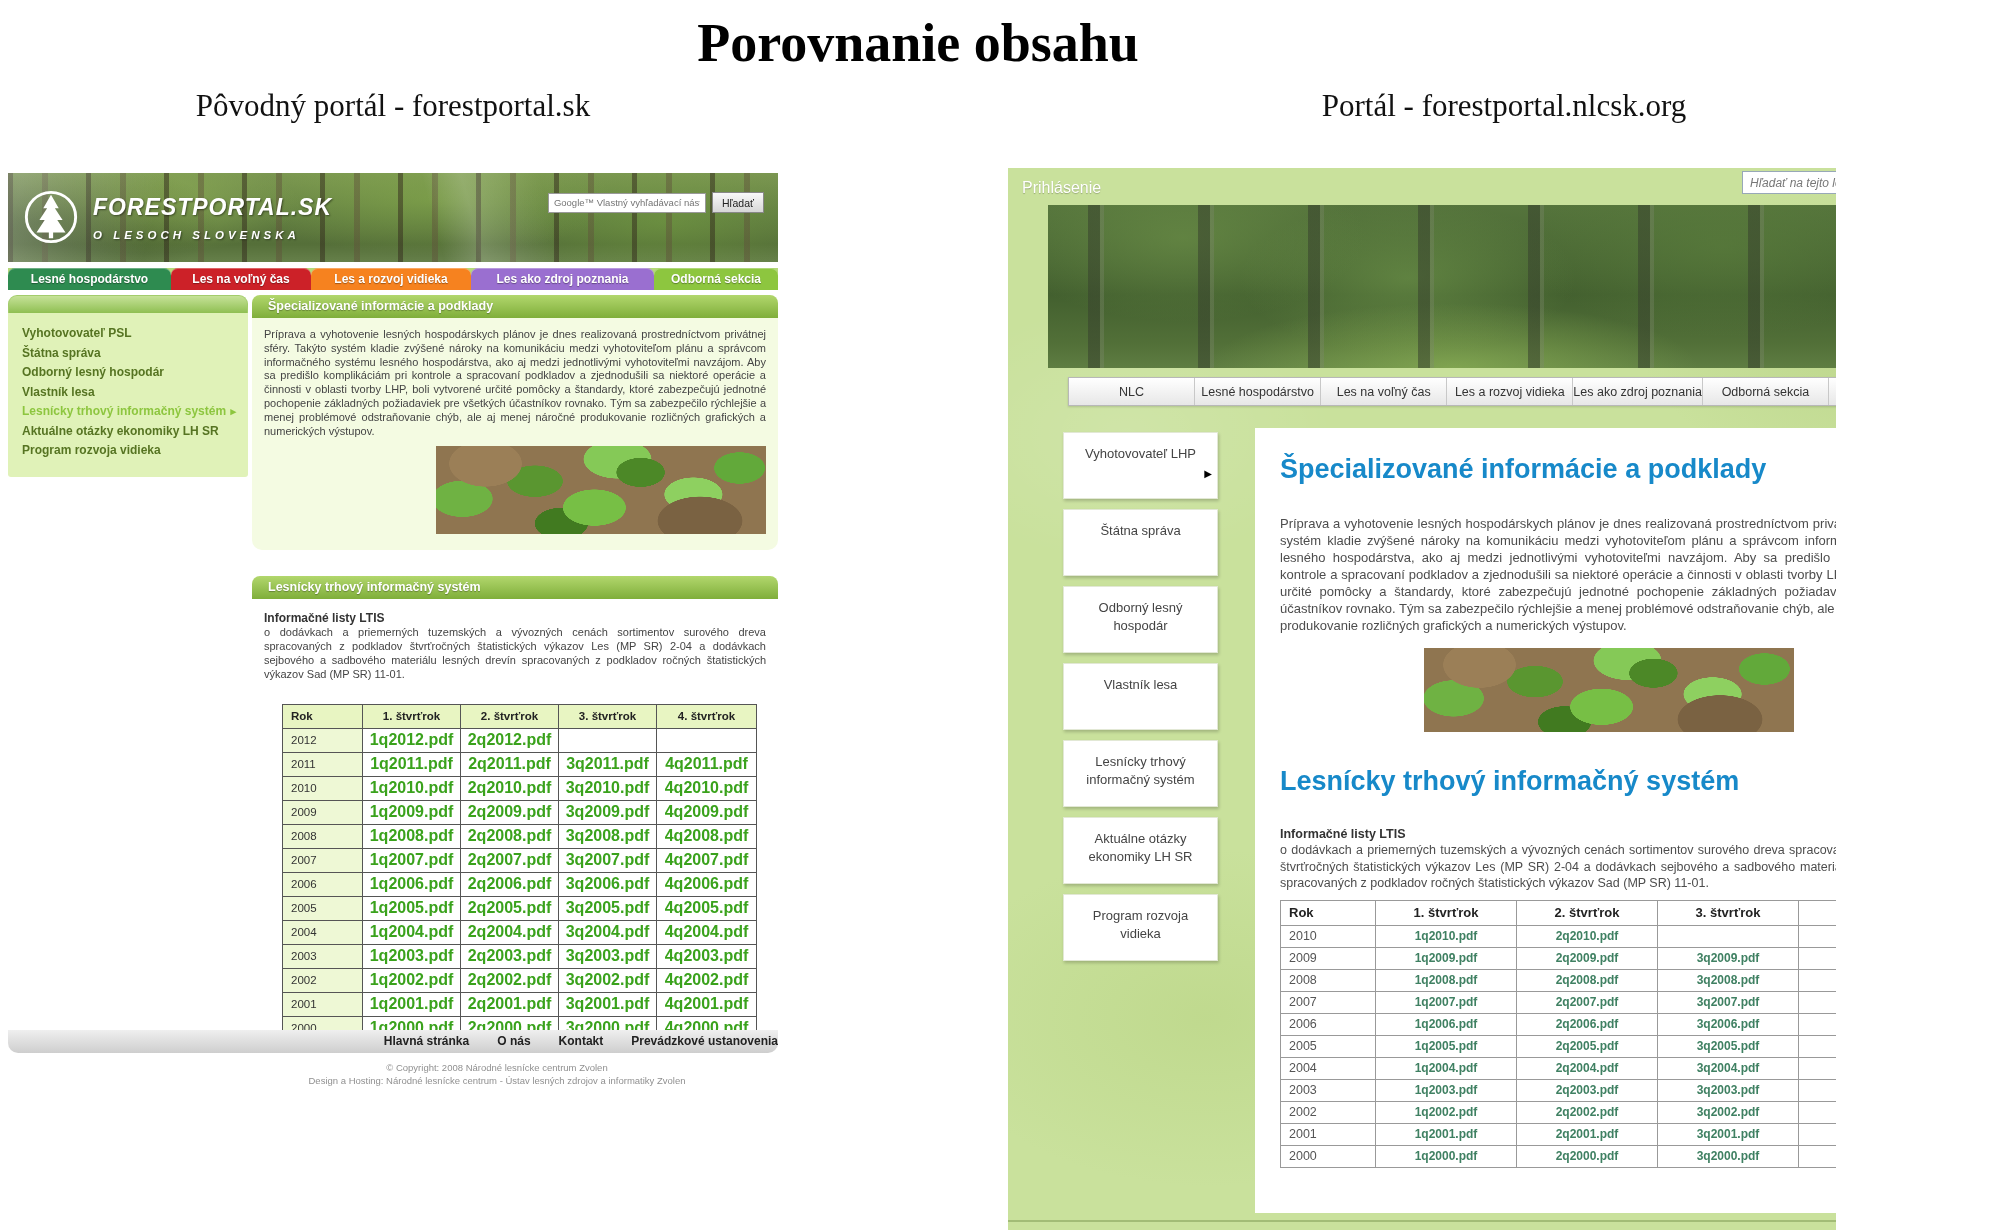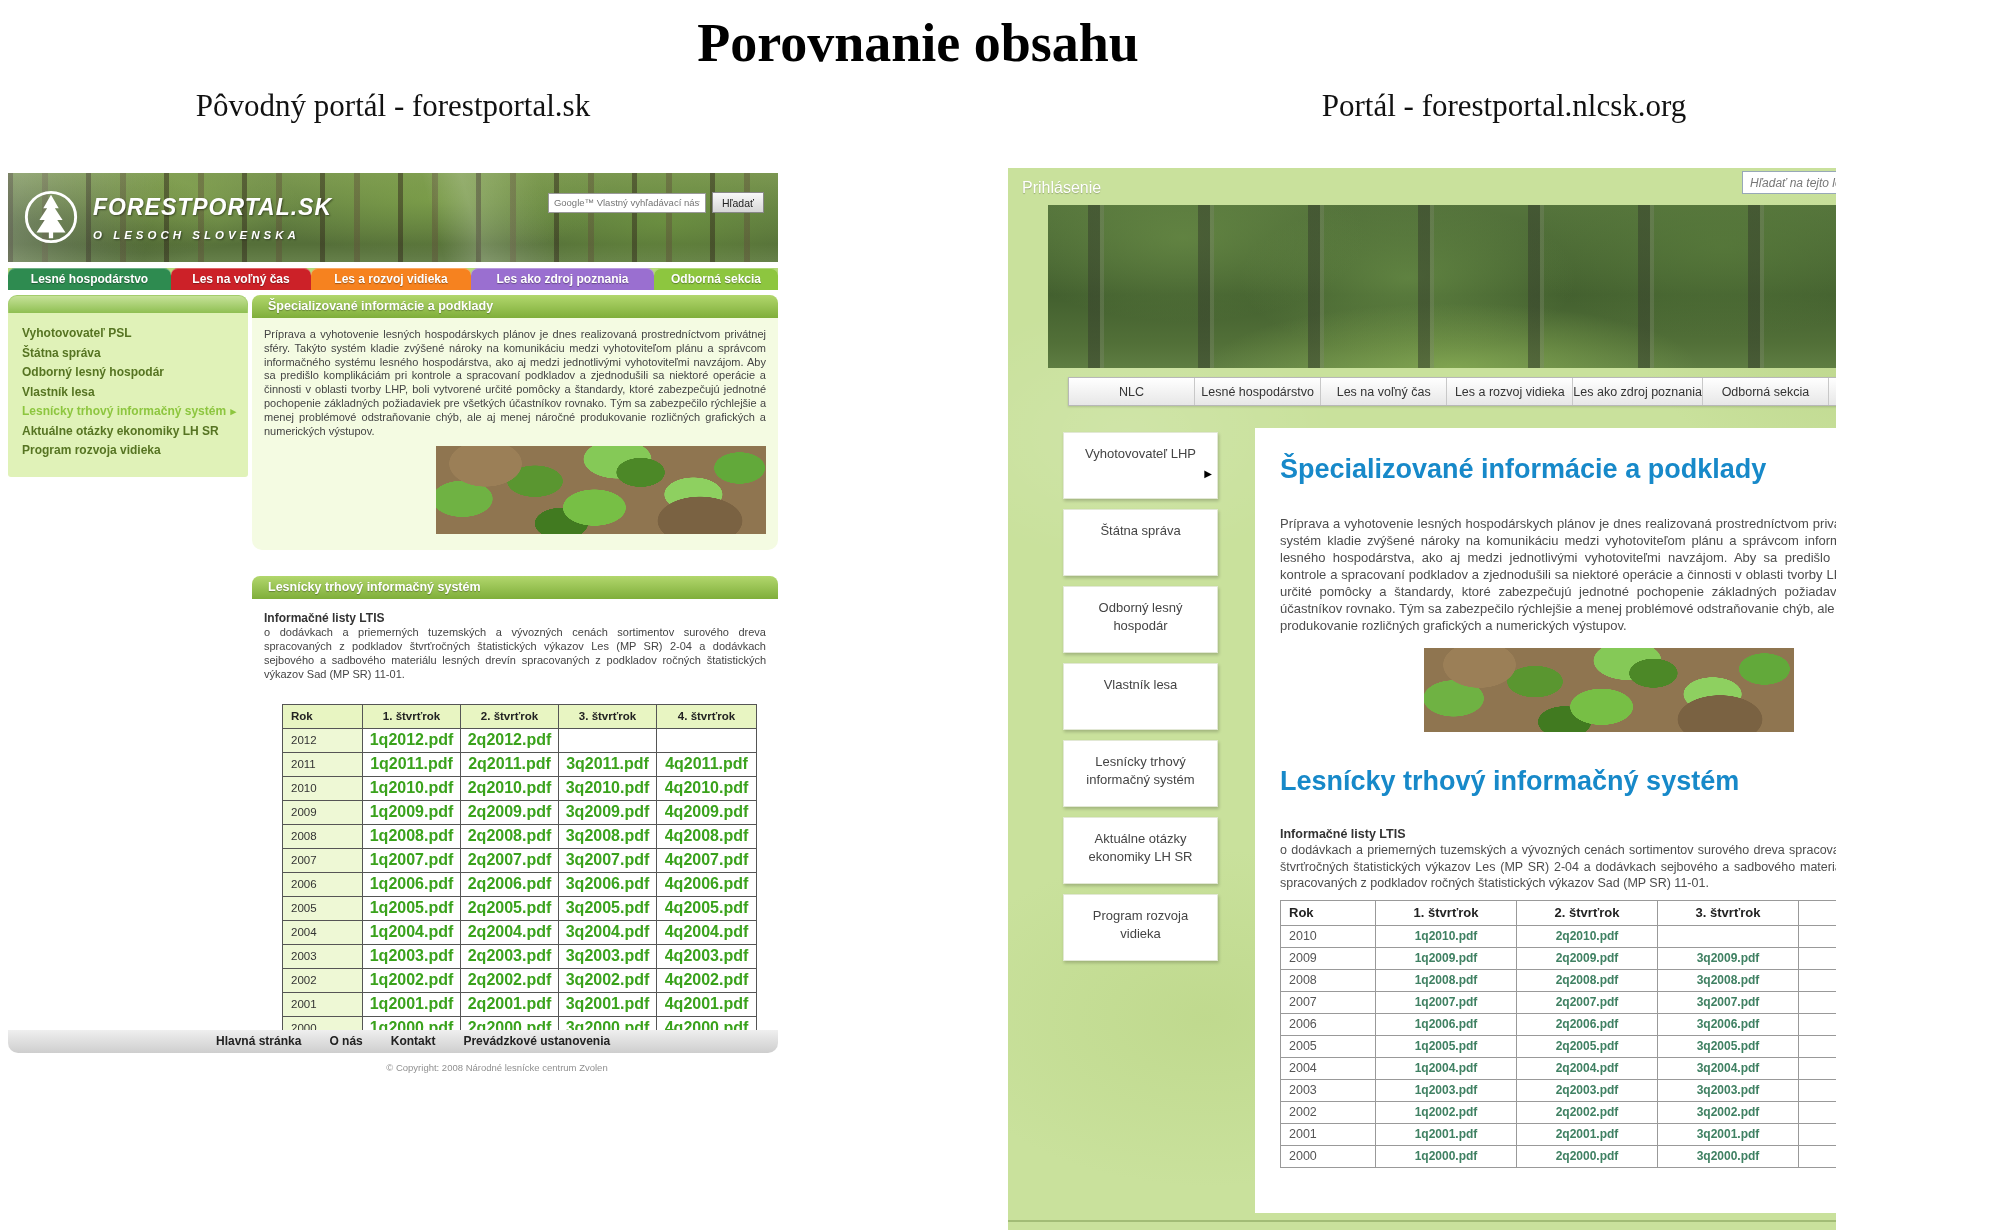--- a/index.html
+++ b/index.html
@@ -78,21 +78,21 @@
   table.lp-table { margin:22px 0 0 18px; border-collapse:collapse; width:474px; table-layout:fixed; }
   table.lp-table th, table.lp-table td { border:1px solid #555; height:24px; font-size:11.5px; box-sizing:border-box; }
   table.lp-table th { background:#e8f5c2; font-weight:bold; color:#222; text-align:center; }
   table.lp-table th.first { text-align:left; padding-left:8px; }
   table.lp-table td.year { background:#eef8d5; text-align:left; padding-left:8px; color:#333; }
   table.lp-table td.link-cell { background:#fff; text-align:center; }
   a.lp-pdf { color:#3aa21c; font-weight:bold; font-size:16px; text-decoration:none; }
 
   .lp-footer { position:absolute; left:0; top:857px; width:770px; height:23px; box-sizing:border-box;
                background:linear-gradient(#efefef,#cecece); border-radius:0 0 10px 10px;
-               display:flex; justify-content:flex-start; gap:28px; padding-left:208px; }
+               display:flex; justify-content:flex-end; gap:28px; padding-left:208px; }
   .lp-footer span { font-size:12px; font-weight:bold; color:#222; line-height:23px; cursor:pointer; white-space:nowrap; }
   .lp-copy { position:absolute; top:888px; left:104px; width:770px; text-align:center;
              font-size:9.5px; color:#909090; line-height:13px; }
 
   
   .rp { position:absolute; left:1008px; top:168px; width:992px; height:1062px; overflow:hidden;
     background:
       radial-gradient(ellipse 320px 200px at 12% 25%, rgba(255,255,255,0.12), transparent 65%),
       radial-gradient(ellipse 380px 240px at 88% 15%, rgba(150,180,90,0.25), transparent 65%),
       radial-gradient(ellipse 420px 260px at 20% 80%, rgba(170,200,110,0.30), transparent 65%),
@@ -328,20 +328,21 @@
     </div>
 
     <div class="lp-footer" id="lp-footer">
         <span>Hlavná stránka</span>
         <span>O nás</span>
         <span>Kontakt</span>
         <span>Prevádzkové ustanovenia</span>
       </div>
     <div class="lp-copy">
       <div>© Copyright: 2008 Národné lesnícke centrum Zvolen</div>
+      <div>Design a Hosting: Národné lesnícke centrum - Ústav lesných zdrojov a informatiky Zvolen</div>
     </div>
   </div>
 
   <div class="rp">
 
     <div class="rp-login">Prihlásenie</div>
 
     <div class="rp-search">
       <input type="text" placeholder="Hľadať na tejto lokalite..." style="">
       <span class="rp-search-btn">

